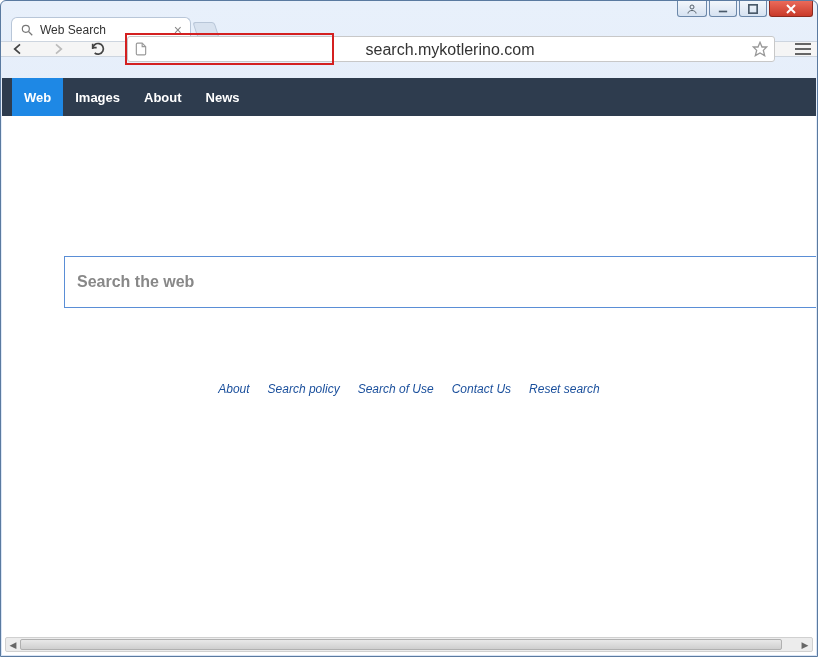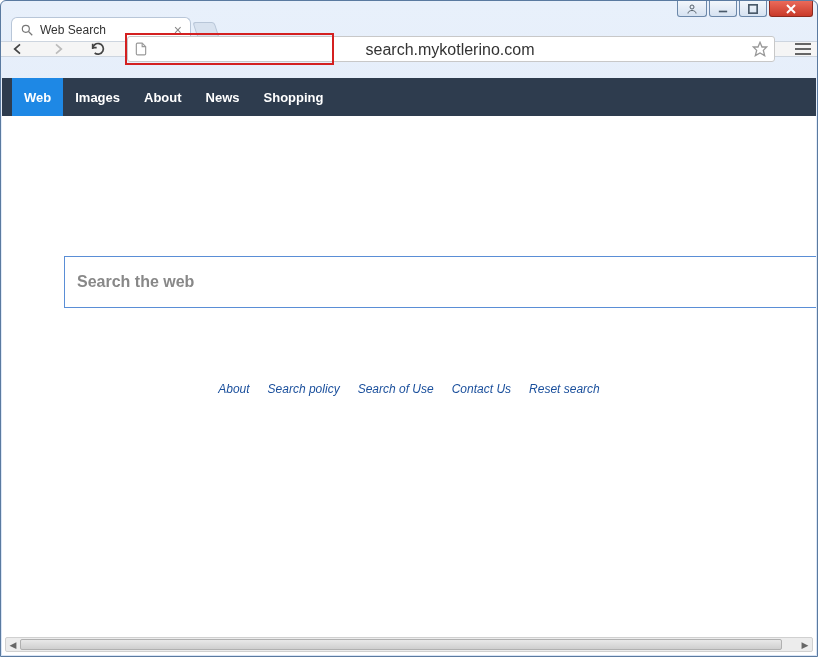--- a/index.html
+++ b/index.html
@@ -312,21 +312,20 @@
         <span></span>
     </div>
   </div>
 
   <div class="page-area">
     <div class="category-nav">
       <div class="cat-item active">Web</div>
       <div class="cat-item">Images</div>
       <div class="cat-item">About</div>
       <div class="cat-item">News</div>
-      <div class="cat-item">Shopping</div>
     </div>
 
     <div class="search-zone">
       <input class="search-input" type="text" placeholder="Search the web" style="">
       <br>
 
       <div class="footer-links">
         <a href="#">About</a>
         <a href="#">Search policy</a>
         <a href="#">Search of Use</a>

